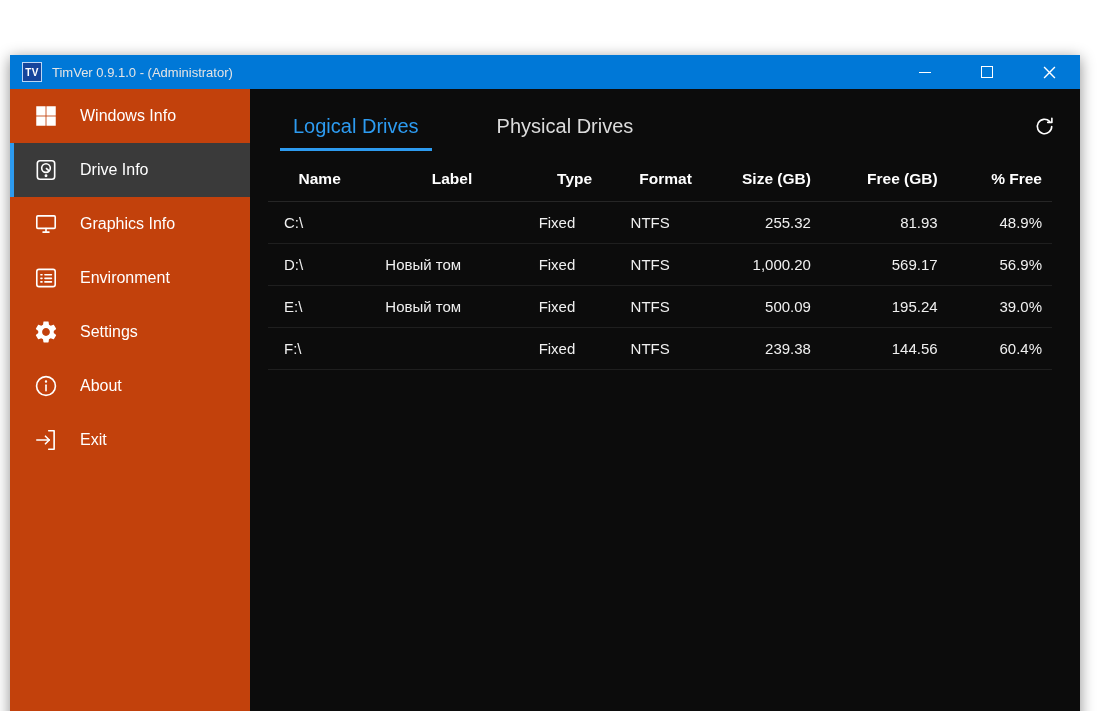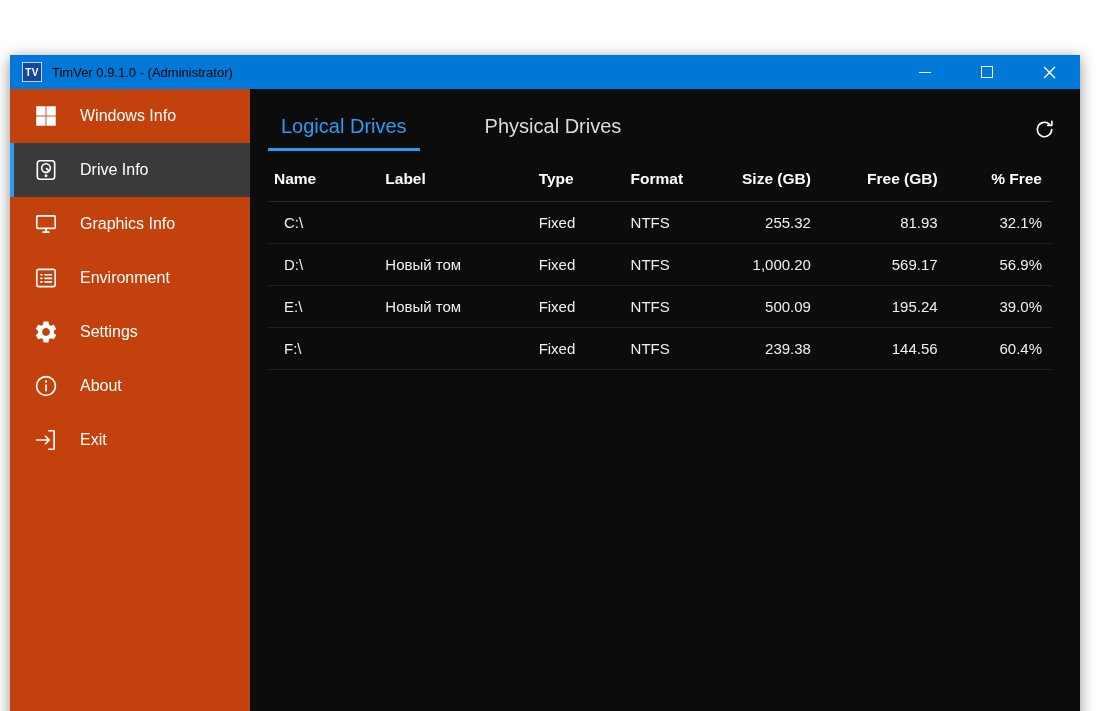--- a/index.html
+++ b/index.html
@@ -19,21 +19,21 @@
   
   .titlebar{
     height:34px;background:#0078d7;display:flex;align-items:center;flex:0 0 auto;
   }
   .tb-left{display:flex;align-items:center;gap:10px;padding-left:12px;flex:1;min-width:0;}
   .app-logo{
     width:18px;height:18px;background:#16459c;border:1px solid #bcd6f5;
     color:#fff;font-size:10px;font-weight:bold;
     display:flex;align-items:center;justify-content:center;letter-spacing:.3px;
   }
-  .window-title{color:#000000;font-size:13px;white-space:nowrap;}
+  .window-title{color:#e5e5e5;font-size:13px;white-space:nowrap;}
   .win-controls{display:flex;height:100%;}
   .win-btn{
     width:62px;height:100%;border:none;background:transparent;color:#fff;
     display:flex;align-items:center;justify-content:center;cursor:pointer;padding:0;
   }
   .minbar{display:block;width:12px;height:1px;background:#fff;}
   .maxbox{display:block;width:10px;height:10px;border:1px solid #fff;}
   
   .app-body{flex:1;display:flex;min-height:0;}
   .sidebar{
@@ -57,37 +57,37 @@
   }
   .page-title{color:#ffffff;font-size:27px;font-weight:bold;margin:0;line-height:36px;}
   .header-actions{display:flex;align-items:center;gap:16px;}
   .icon-btn{
     background:transparent;border:none;cursor:pointer;padding:4px;border-radius:4px;
     display:flex;align-items:center;justify-content:center;
   }
   .icon-btn svg{display:block;}
   
   .tabbar{
-    display:flex;align-items:flex-end;margin-top:18px;padding:0 20px 0 18px;
+    display:flex;margin-top:18px;padding:0 20px 0 30px;
   }
   .tab{
     font-size:20px;padding:8px 13px 10px 13px;cursor:pointer;color:#dcdcdc;
     border-bottom:3px solid transparent;background:transparent;border-top:none;border-left:none;border-right:none;
     font-family:inherit;
   }
   .tab.active{color:#2d9bf0;border-bottom-color:#2d9bf0;}
   .tab + .tab{margin-left:52px;}
   .tab-spacer{flex:1;}
   .refresh-btn{margin-bottom:6px;}
   
   .drive-table{
     border-collapse:collapse;margin:4px 28px 0 18px;table-layout:fixed;
   }
   .drive-table th{
-    color:#ffffff;font-size:15.5px;font-weight:bold;text-align:left;
+    color:#ffffff;font-size:15.5px;font-weight:bold;text-align:center;
     padding:15px 10px 13px 10px;cursor:pointer;
     border-bottom:1px solid #262626;
   }
   .drive-table td{
     color:#f0f0f0;font-size:15px;padding:12px 10px;
     border-bottom:1px solid #1f1f1f;
   }
   .drive-table .col-name{width:105px;}
   .drive-table .col-label{width:150px;}
   .drive-table .col-type{width:90px;}
@@ -249,21 +249,21 @@
           </tr>
         </thead>
         <tbody>
           <tr>
             <td class="first">C:\</td>
             <td></td>
             <td>Fixed</td>
             <td>NTFS</td>
             <td class="num">255.32</td>
             <td class="num">81.93</td>
-            <td class="num">32.1%</td>
+            <td class="num">48.9%</td>
           </tr>
           <tr>
             <td class="first">D:\</td>
             <td>Новый том</td>
             <td>Fixed</td>
             <td>NTFS</td>
             <td class="num">1,000.20</td>
             <td class="num">569.17</td>
             <td class="num">56.9%</td>
           </tr>

